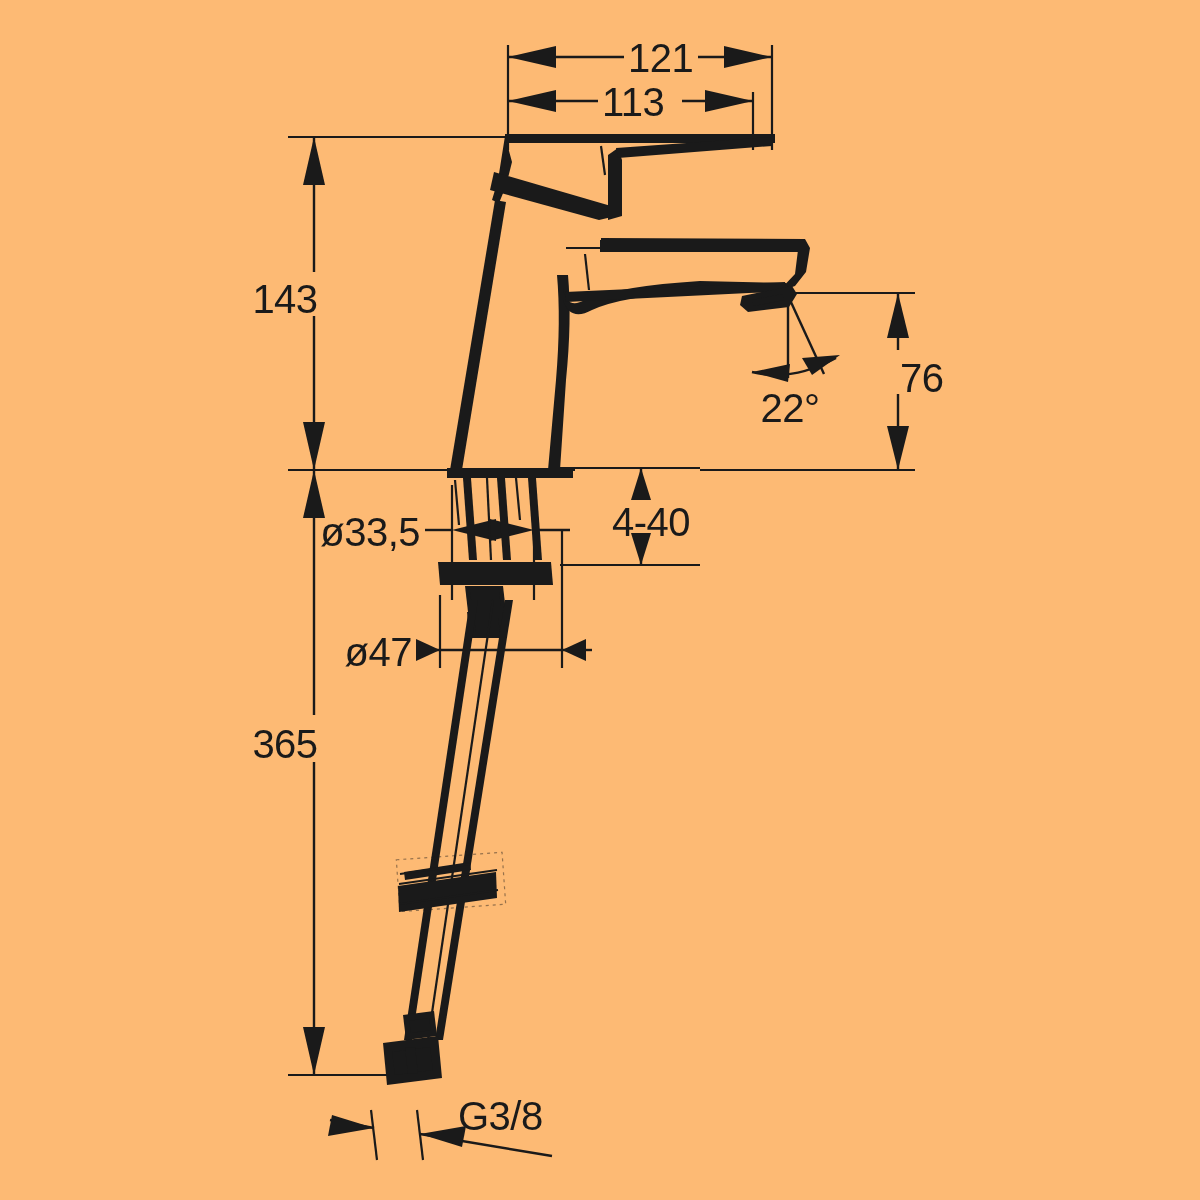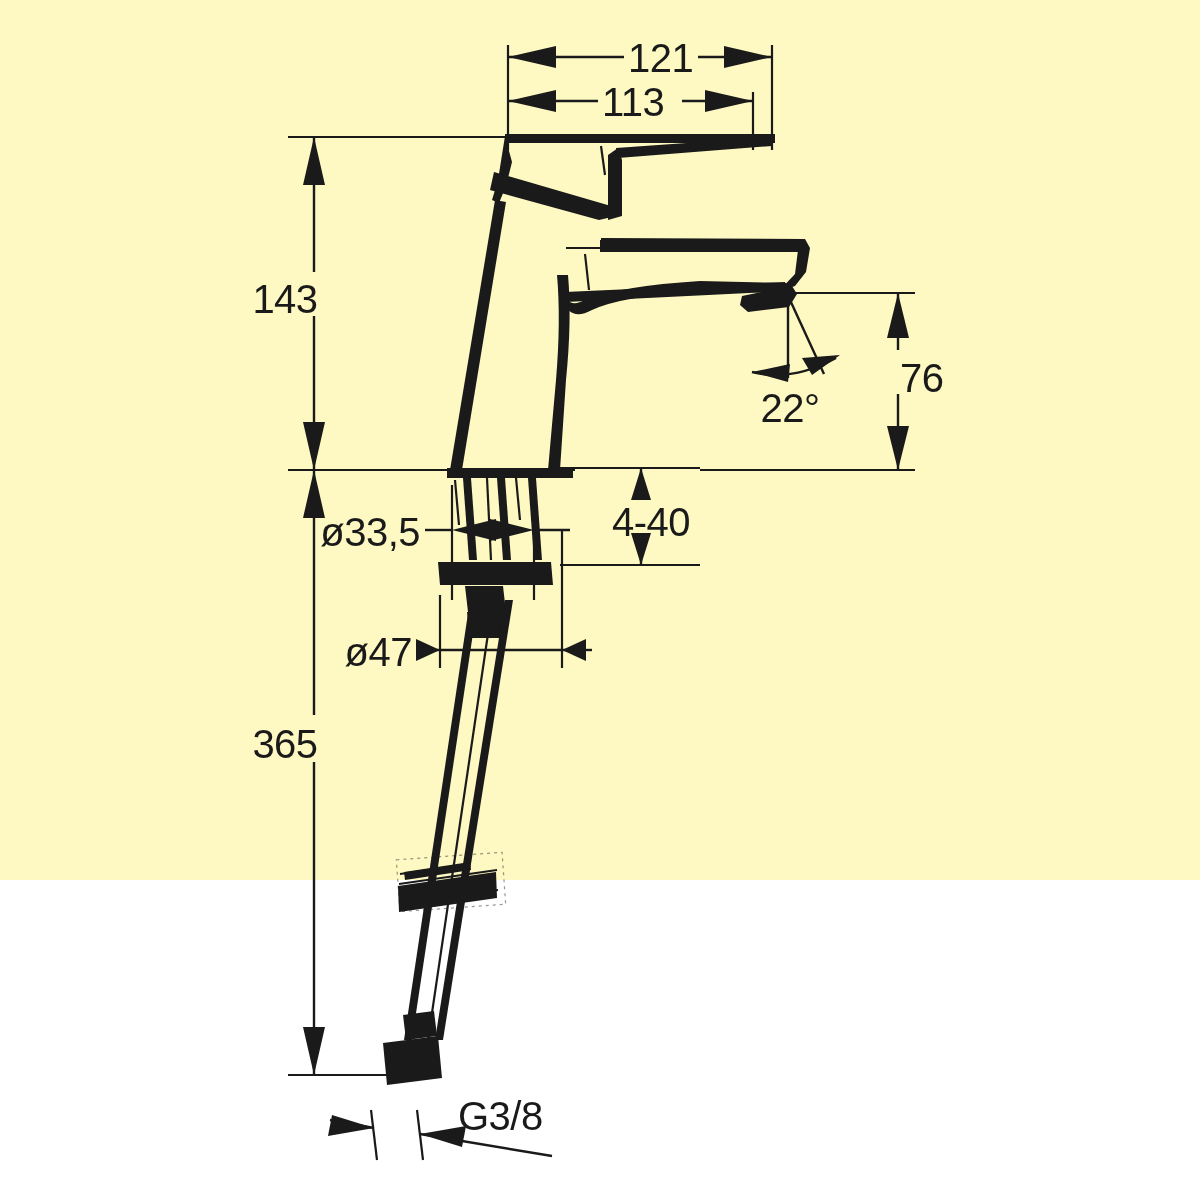--- a/index.html
+++ b/index.html
@@ -9,22 +9,22 @@
   }
   body {
     width: 1200px;
     height: 1200px;
     font-family: "Liberation Sans", sans-serif;
     overflow: hidden;
   }
   #drawing-root {
     position: relative;
     width: 1200px;
-    height: 880px;
-    background: #fef9c3;
+    height: 1200px;
+    background: #fdba74;
   }
   svg.tech-drawing {
     display: block;
     width: 1200px;
     height: 1200px;
   }
   .dim-text {
     font-family: "Liberation Sans", sans-serif;
     font-size: 40px;
     fill: #1a1a1a;

